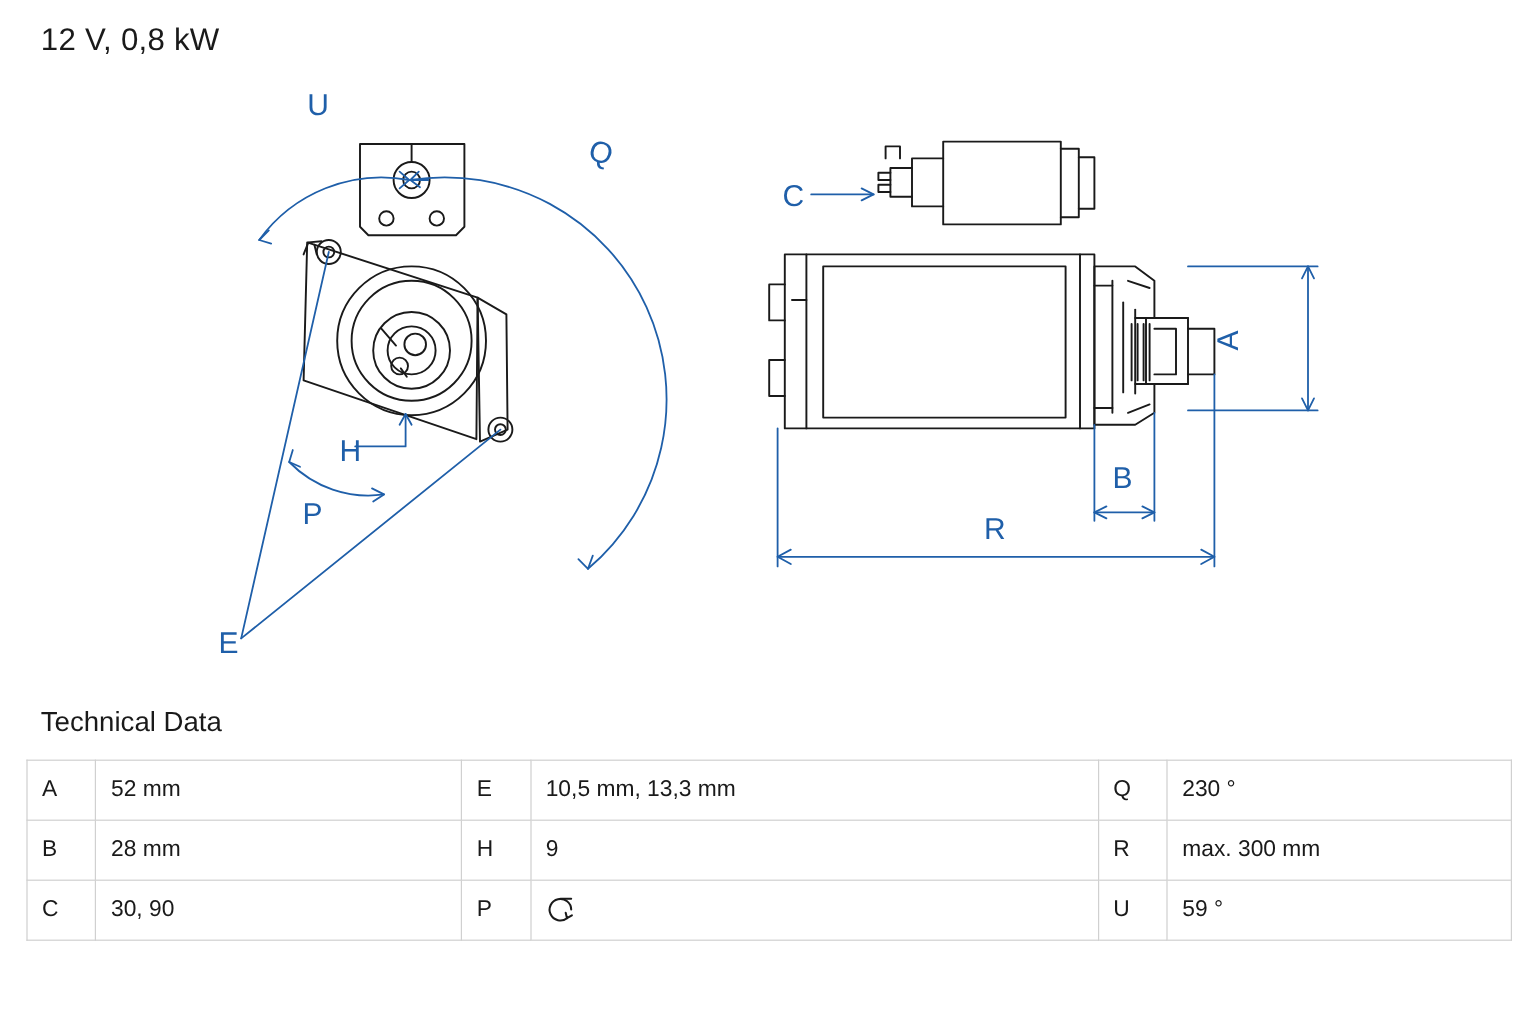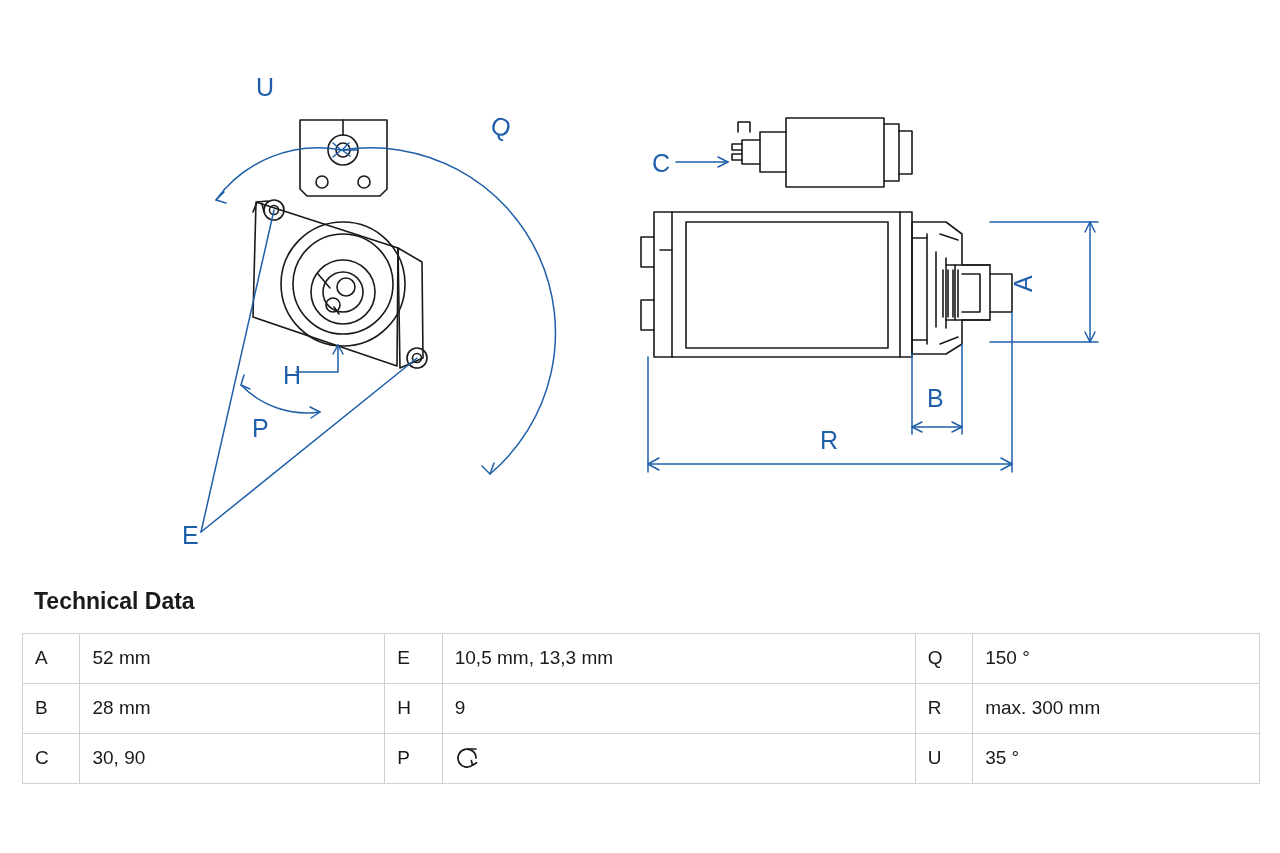--- a/index.html
+++ b/index.html
@@ -34,21 +34,21 @@
     left: 0;
     top: 52px;
     width: 1280px;
     height: 520px;
   }
   .tech-title {
     position: absolute;
     left: 34px;
     top: 588px;
     font-size: 23px;
-    font-weight: bold;
+    font-weight: normal;
     color: #1a1a1a;
   }
   table.tech {
     position: absolute;
     left: 22px;
     top: 633px;
     width: 1238px;
     border-collapse: collapse;
     font-size: 19px;
   }
@@ -74,20 +74,21 @@
     width: 26px;
     height: 26px;
     vertical-align: -6px;
   }
 </style>
 </head>
 <body>
 
 <div class="page">
 
+  <div class="title">12 V, 0,8 kW</div>
 
   <svg class="drawing" viewBox="0 0 1280 520">
     <g fill="none" stroke="#1a1a1a" stroke-width="1.6" stroke-linejoin="round" stroke-linecap="round">
 
       <g>
 
         <path d="M300,68 L387,68 L387,137 L380,144 L307,144 L300,137 Z"></path>
         <circle cx="343" cy="98" r="15"></circle>
         <circle cx="343" cy="98" r="7"></circle>
         <circle cx="322" cy="130" r="6"></circle>
@@ -209,21 +210,21 @@
   <div class="tech-title">Technical Data</div>
 
   <table class="tech">
     <tbody>
       <tr>
         <td class="key">A</td>
         <td class="val-a">52 mm</td>
         <td class="key">E</td>
         <td class="val-b">10,5 mm, 13,3 mm</td>
         <td class="key">Q</td>
-        <td class="val-c">150 °</td>
+        <td class="val-c">230 °</td>
       </tr>
       <tr>
         <td class="key">B</td>
         <td class="val-a">28 mm</td>
         <td class="key">H</td>
         <td class="val-b">9</td>
         <td class="key">R</td>
         <td class="val-c">max. 300 mm</td>
       </tr>
       <tr>
@@ -233,18 +234,18 @@
         <td class="val-b">
           <span class="rot-icon">
             <svg viewBox="0 0 26 26" width="26" height="26" fill="none" stroke="#1a1a1a" stroke-width="1.7" stroke-linecap="round">
               <path d="M21,13 A9,9 0 1 0 17.5,20.2"></path>
               <path d="M13,4 L21,4"></path>
               <path d="M17.5,20.2 L16.4,15.6 M17.5,20.2 L21.6,17.8"></path>
             </svg>
           </span>
         </td>
         <td class="key">U</td>
-        <td class="val-c">35 °</td>
+        <td class="val-c">59 °</td>
       </tr>
     </tbody>
   </table>
 
 </div>
 
 </body></html>

